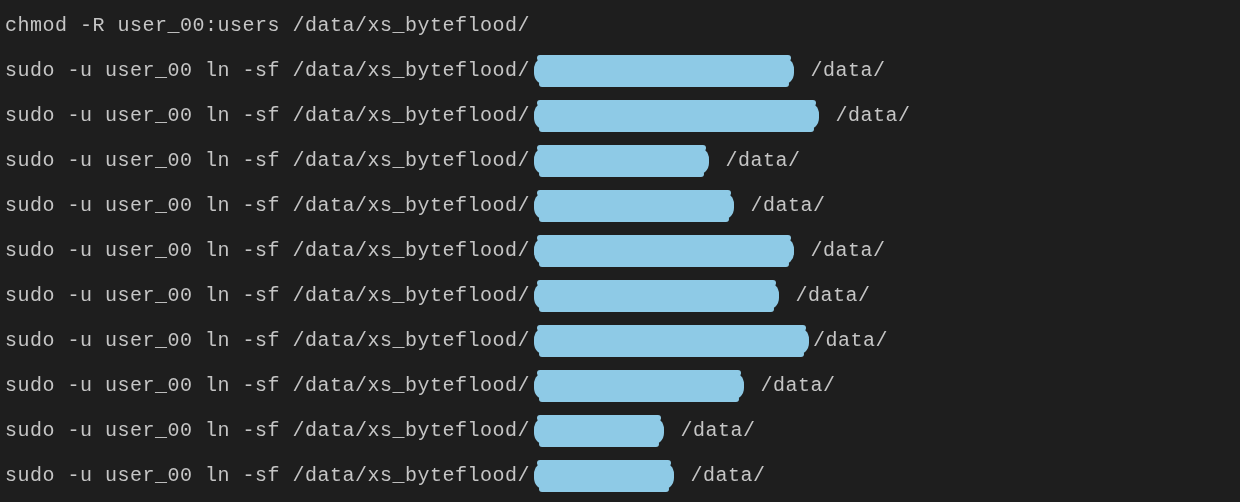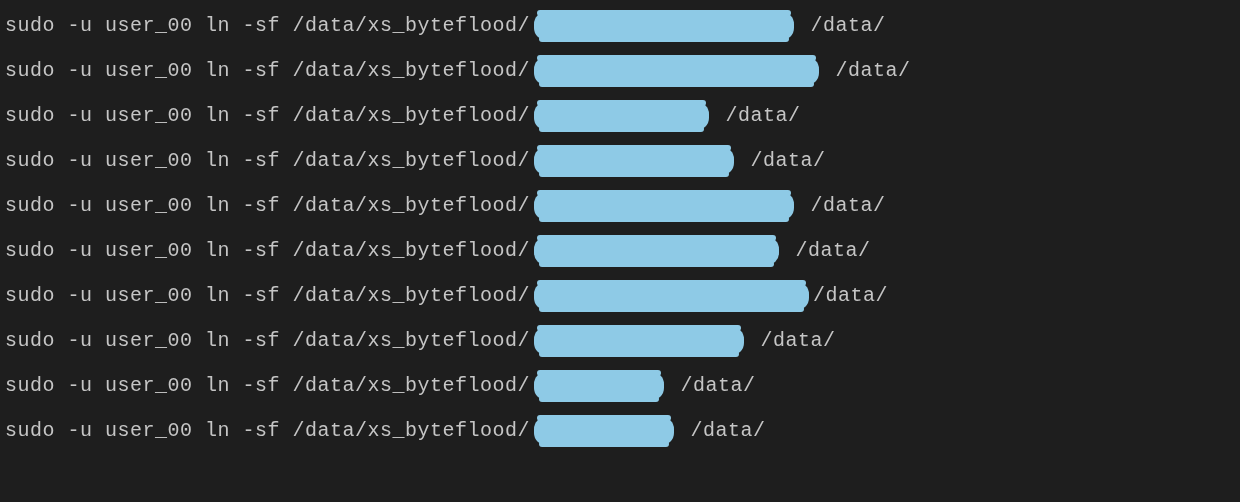--- a/index.html
+++ b/index.html
@@ -56,20 +56,23 @@
       height: 6px;
       background-color: #8ecae6;
       border-radius: 3px;
     }
   </style>
 </head>
 <body>
 
 <div class="terminal">
   <div class="line">
+    <span>chmod -R user_00:users /data/xs_byteflood/</span>
+  </div>
+  <div class="line">
     <span>sudo -u user_00 ln -sf /data/xs_byteflood/</span>
     <span class="redaction" style="width:260px"></span>
     <span> /data/</span>
   </div>
   <div class="line">
     <span>sudo -u user_00 ln -sf /data/xs_byteflood/</span>
     <span class="redaction" style="width:285px"></span>
     <span> /data/</span>
   </div>
   <div class="line">

